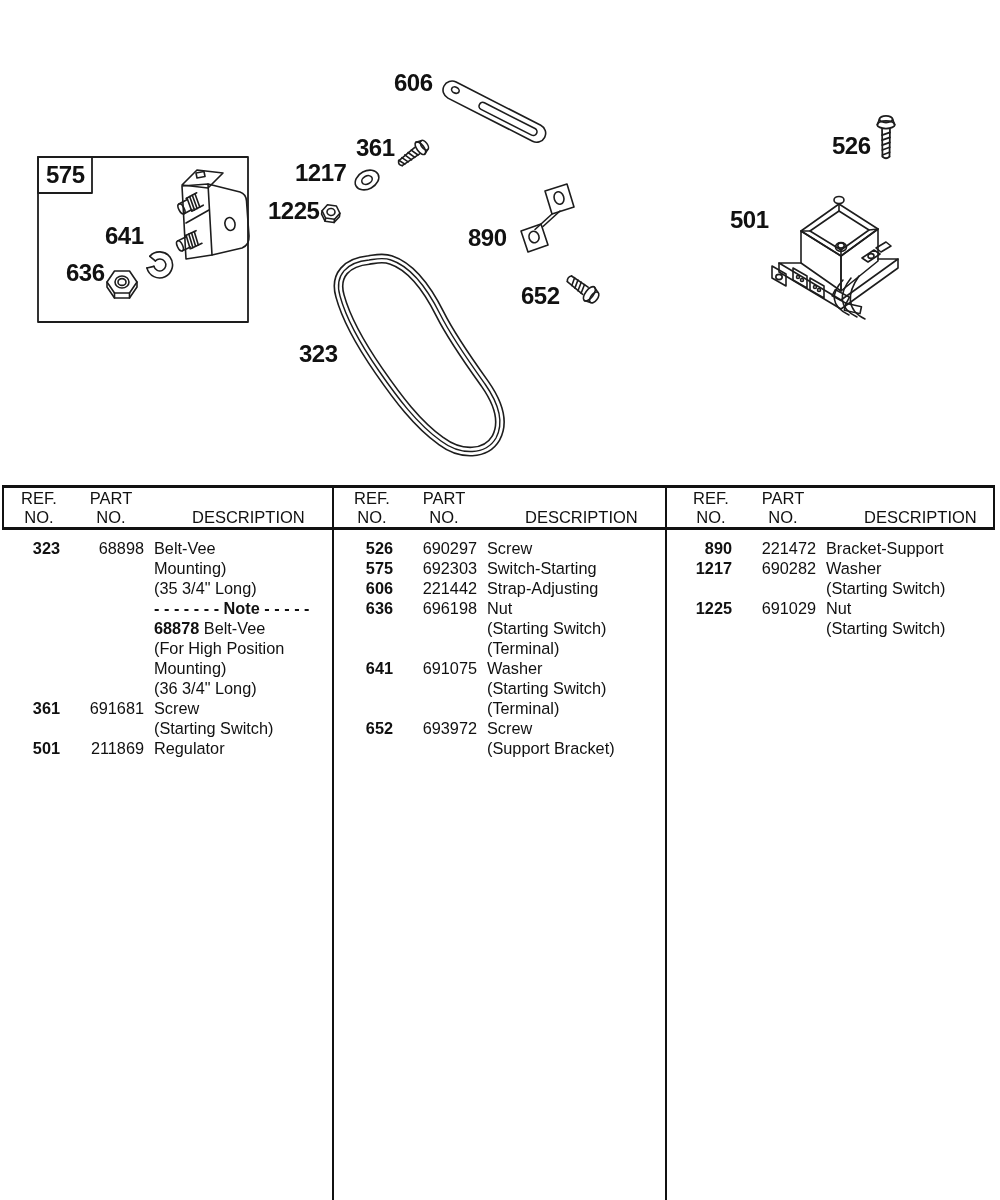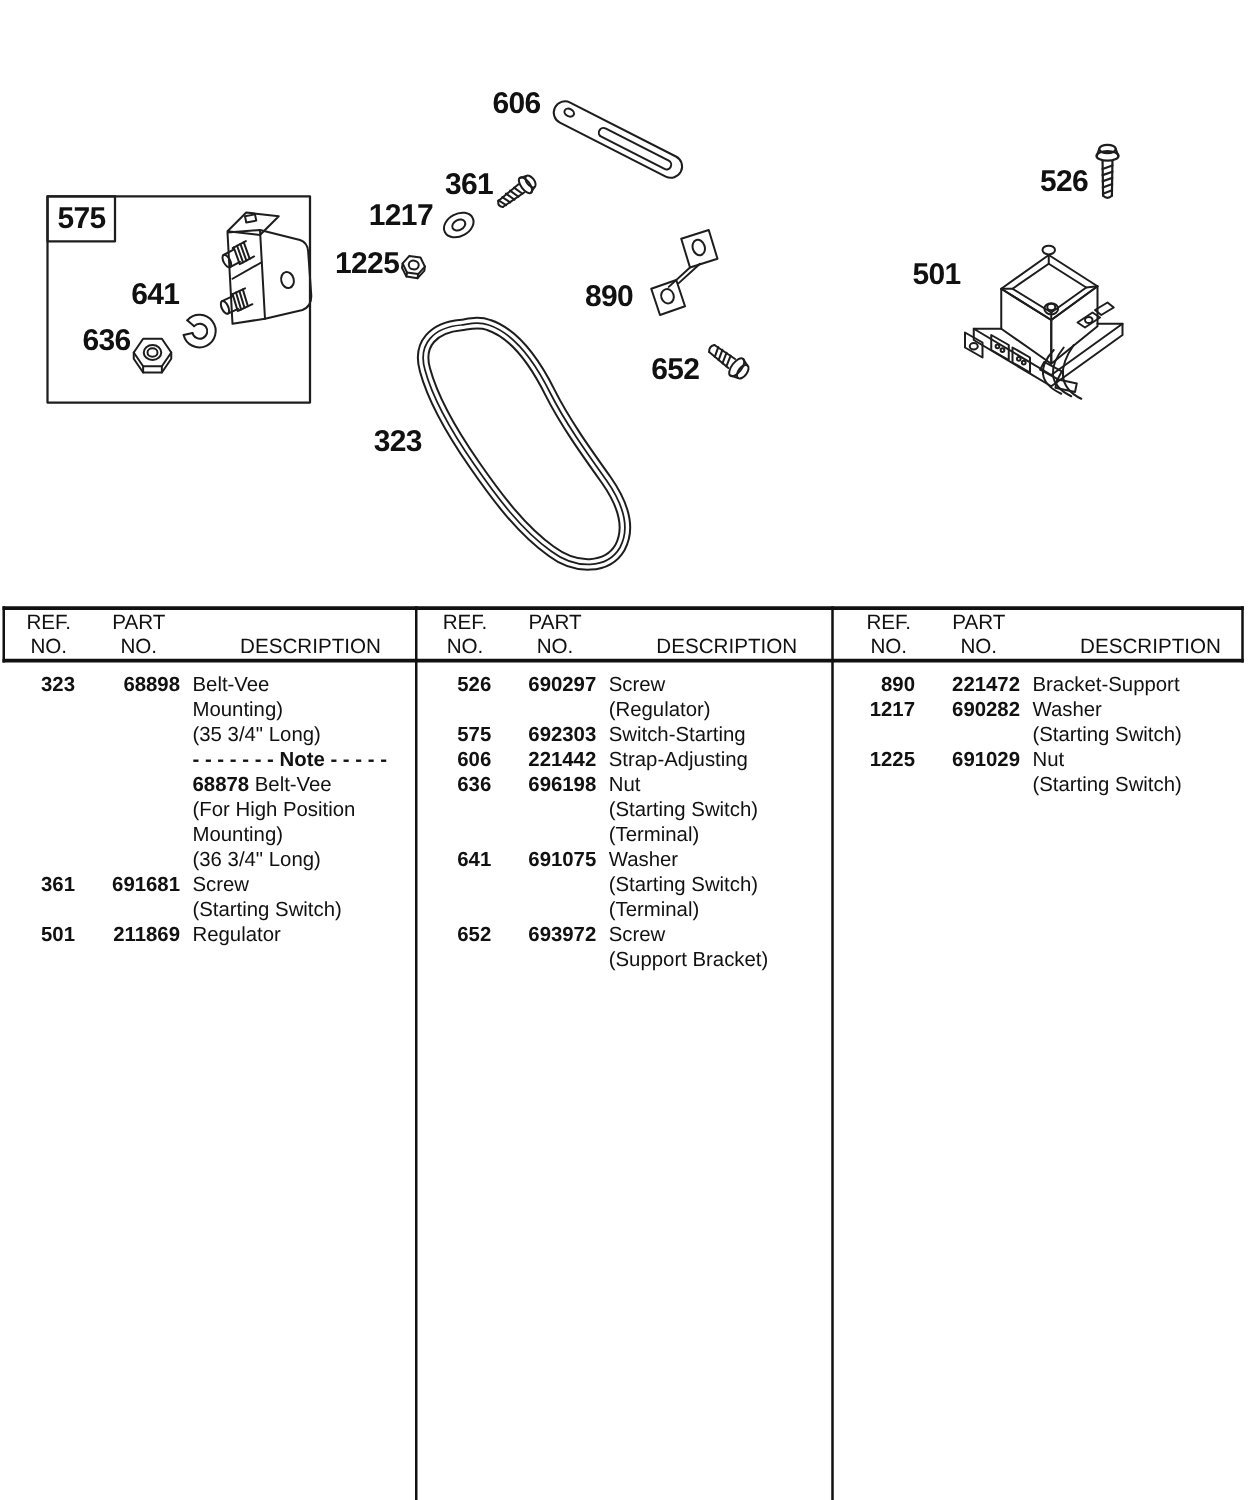--- a/index.html
+++ b/index.html
@@ -20,21 +20,21 @@
   .vdiv2{left:665px;top:485px;width:2px;height:715px;}
   .pcol{position:absolute;top:484px;width:328px;height:716px;}
   .pcol-1{left:0px;} .pcol-2{left:333px;} .pcol-3{left:672px;}
   .phead{position:absolute;left:0;top:0;width:100%;height:46px;font-size:16.5px;line-height:19px;text-decoration:underline;}
   .h-ref{position:absolute;left:8px;top:5px;width:62px;text-align:center;}
   .h-part{position:absolute;left:78px;top:5px;width:66px;text-align:center;}
   .h-desc{position:absolute;left:178px;top:24px;margin-left:14px;}
   .plines{position:absolute;left:0;top:54px;width:100%;}
   .pline{display:flex;height:20px;font-size:16.3px;line-height:20px;white-space:nowrap;}
   .pref{width:60px;text-align:right;font-weight:bold;flex:0 0 auto;}
-  .ppart{width:84px;text-align:right;font-weight:bold;flex:0 0 auto;}
+  .ppart{width:84px;text-align:right;font-weight:normal;flex:0 0 auto;}
   .pdesc{margin-left:10px;flex:0 0 auto;}
   .pdesc b{font-weight:bold;}
 </style>
 </head>
 <body>
 
 <div class="diagram">
   <svg width="1000" height="480" viewBox="0 0 1000 480" fill="none" stroke="#1d1d1d" stroke-width="1.6" stroke-linecap="round" stroke-linejoin="round">
     <defs>
       <path id="beltPath" fill="none" d="M 369,260 C 347,262 334,275 340,296 C 346,318 361,345 379,371
@@ -313,25 +313,20 @@
       </div>
       <div class="h-desc">DESCRIPTION</div>
     </div>
     <div class="plines">
         <div class="pline">
           <span class="pref">526</span>
           <span class="ppart">690297</span>
           <span class="pdesc">Screw</span>
         </div>
         <div class="pline">
-          <span class="pref"></span>
-          <span class="ppart"></span>
-          <span class="pdesc">(Regulator)</span>
-        </div>
-        <div class="pline">
           <span class="pref">575</span>
           <span class="ppart">692303</span>
           <span class="pdesc">Switch-Starting</span>
         </div>
         <div class="pline">
           <span class="pref">606</span>
           <span class="ppart">221442</span>
           <span class="pdesc">Strap-Adjusting</span>
         </div>
         <div class="pline">

